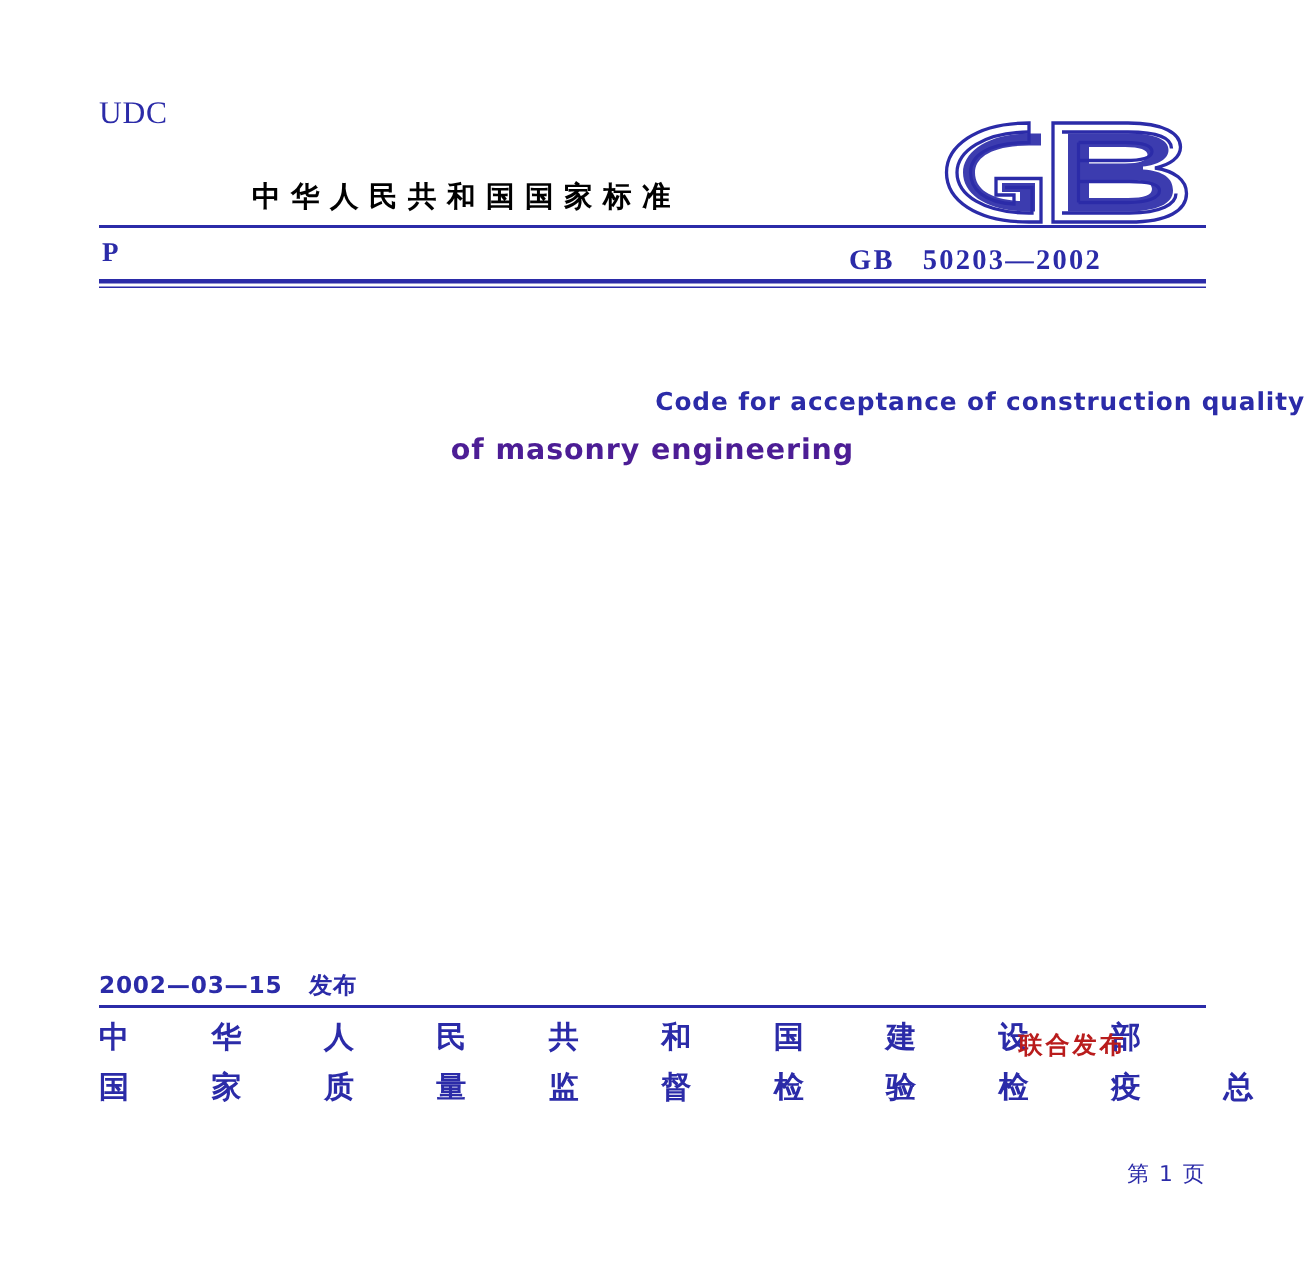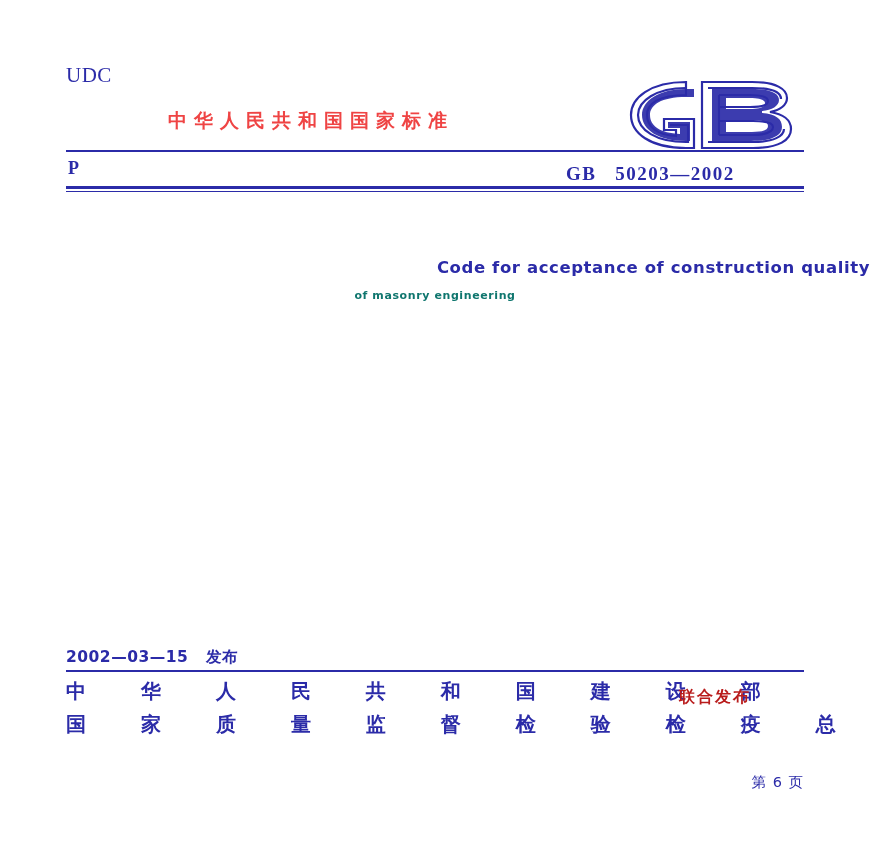--- a/index.html
+++ b/index.html
@@ -38,25 +38,25 @@
     left: 68px;
     top: 158px;
     font-family: "Liberation Serif", serif;
     font-weight: bold;
     font-size: 18px;
     color: #2b2ba8;
   }
   .national-standard {
     position: absolute;
     left: 168px;
-    top: 108px;
+    top: 118px;
     font-family: "DejaVu Sans", sans-serif;
     font-weight: bold;
     font-size: 19px;
-    color: #ef4444;
+    color: #000000;
     letter-spacing: 7px;
     text-align: center;
   }
   .std-number {
     position: absolute;
     left: 566px;
     top: 163px;
     font-family: "Liberation Serif", serif;
     font-weight: bold;
     font-size: 19px;
@@ -126,22 +126,22 @@
     letter-spacing: 0.6px;
   }
   .title-en2 {
     position: absolute;
     left: 0;
     top: 289px;
     width: 870px;
     text-align: center;
     font-family: "DejaVu Sans", sans-serif;
     font-weight: bold;
-    font-size: 11px;
-    color: #0f766e;
+    font-size: 19px;
+    color: #4c1d95;
     letter-spacing: 0.6px;
   }
 
   
   .issue-date {
     position: absolute;
     left: 66px;
     top: 647px;
     font-family: "DejaVu Sans", sans-serif;
     font-weight: bold;
@@ -263,15 +263,15 @@
   <div class="title-en2">of masonry engineering</div>
 
   <div class="issue-date">2002—03—15   发布</div>
 
   <div class="rule rule-footer"></div>
 
   <div class="issuer-line1">中 华 人 民 共 和 国 建 设 部</div>
   <div class="issuer-line2">国 家 质 量 监 督 检 验 检 疫 总 局</div>
   <div class="joint-issue">联合发布</div>
 
-  <div class="page-number">第 6 页</div>
+  <div class="page-number">第 1 页</div>
 
 </div>
 
 </body></html>

